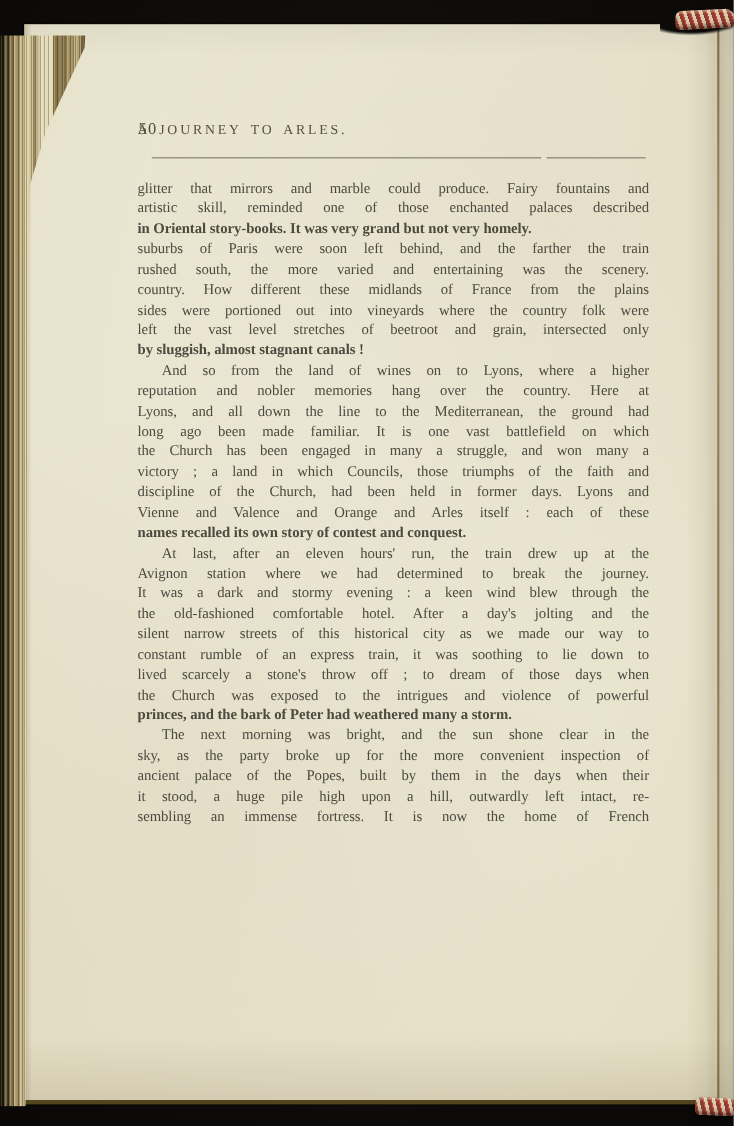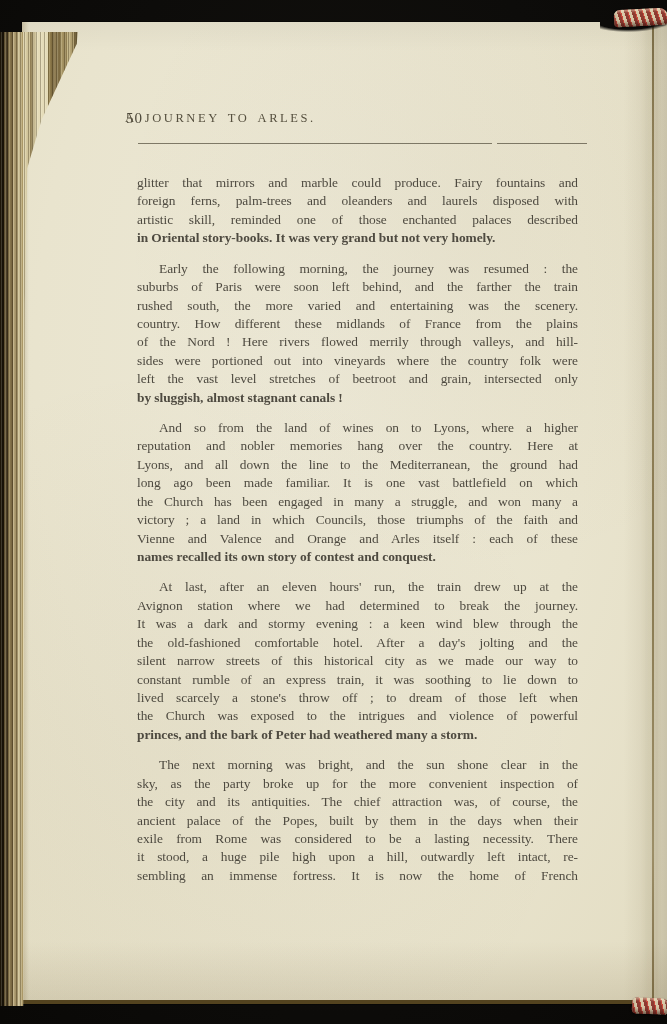--- a/index.html
+++ b/index.html
@@ -80,21 +80,21 @@
   .rule .seg { position:absolute; top:0; height:1.4px; background:#5a5443; opacity:.75; }
   .rule .seg.a { left:13px;  width:354px; }
   .rule .seg.b { left:372px; width:90px; }
 
   .textbody {
     position:absolute; top:140px; left:0; width:465px;
     font-size:13.4px; line-height:18.42px; letter-spacing:-.05px;
     color:#4e4a40;
     text-rendering:optimizeLegibility;
   }
-  .para { margin:12px; }
+  .para { margin:0; }
   .line { text-align:justify; text-align-last:justify; text-justify:inter-word; }
   .line.last { text-align-last:left;font-weight:bold; }
   .line.indent { text-indent:22px; }
 
   
   .grain { position:absolute; inset:0; pointer-events:none;
     background:
       radial-gradient(circle at 70% 20%, rgba(120,100,60,.04), rgba(0,0,0,0) 40%),
       radial-gradient(circle at 25% 75%, rgba(120,100,60,.05), rgba(0,0,0,0) 45%);
   }
@@ -111,61 +111,57 @@
       <span class="pagenum">50</span>
       <span class="running">A JOURNEY TO ARLES.</span>
     </div>
     <div class="rule">
       <span class="seg a"></span>
       <span class="seg b"></span>
     </div>
     <div class="textbody" id="text-body">
         <div class="para">
           <div class="line">glitter that mirrors and marble could produce.  Fairy fountains and</div>
-          <div class="line">foreign ferns, palm-trees and oleanders and laurels disposed with</div>
           <div class="line">artistic skill, reminded one of those enchanted palaces described</div>
           <div class="line last">in Oriental story-books.  It was very grand but not very homely.</div>
         </div>
         <div class="para">
-          <div class="line indent">Early the following morning, the journey was resumed : the</div>
           <div class="line">suburbs of Paris were soon left behind, and the farther the train</div>
           <div class="line">rushed south, the more varied and entertaining was the scenery.</div>
           <div class="line">country.  How different these midlands of France from the plains</div>
-          <div class="line">of the Nord !  Here rivers flowed merrily through valleys, and hill-</div>
           <div class="line">sides were portioned out into vineyards where the country folk were</div>
           <div class="line">left the vast level stretches of beetroot and grain, intersected only</div>
           <div class="line last">by sluggish, almost stagnant canals !</div>
         </div>
         <div class="para">
           <div class="line indent">And so from the land of wines on to Lyons, where a higher</div>
           <div class="line">reputation and nobler memories hang over the country.  Here at</div>
           <div class="line">Lyons, and all down the line to the Mediterranean, the ground had</div>
           <div class="line">long ago been made familiar.  It is one vast battlefield on which</div>
           <div class="line">the Church has been engaged in many a struggle, and won many a</div>
           <div class="line">victory ; a land in which Councils, those triumphs of the faith and</div>
+          <div class="line">discipline of the Church, had been held in former days.  Lyons and</div>
           <div class="line">Vienne and Valence and Orange and Arles itself : each of these</div>
           <div class="line last">names recalled its own story of contest and conquest.</div>
         </div>
         <div class="para">
           <div class="line indent">At last, after an eleven hours' run, the train drew up at the</div>
           <div class="line">Avignon station where we had determined to break the journey.</div>
           <div class="line">It was a dark and stormy evening : a keen wind blew through the</div>
           <div class="line">the old-fashioned comfortable hotel.  After a day's jolting and the</div>
           <div class="line">silent narrow streets of this historical city as we made our way to</div>
           <div class="line">constant rumble of an express train, it was soothing to lie down to</div>
-          <div class="line">lived scarcely a stone's throw off ; to dream of those left when</div>
+          <div class="line">lived scarcely a stone's throw off ; to dream of those days when</div>
           <div class="line">the Church was exposed to the intrigues and violence of powerful</div>
           <div class="line last">princes, and the bark of Peter had weathered many a storm.</div>
         </div>
         <div class="para">
           <div class="line indent">The next morning was bright, and the sun shone clear in the</div>
           <div class="line">sky, as the party broke up for the more convenient inspection of</div>
-          <div class="line">the city and its antiquities.  The chief attraction was, of course, the</div>
           <div class="line">ancient palace of the Popes, built by them in the days when their</div>
-          <div class="line">exile from Rome was considered to be a lasting necessity.  There</div>
           <div class="line">it stood, a huge pile high upon a hill, outwardly left intact, re-</div>
           <div class="line">sembling an immense fortress.  It is now the home of French</div>
         </div>
       </div>
   </div>
 </div>
 
 <div class="stack"></div>
 <div class="notch"></div>
 <div class="band top"></div>

